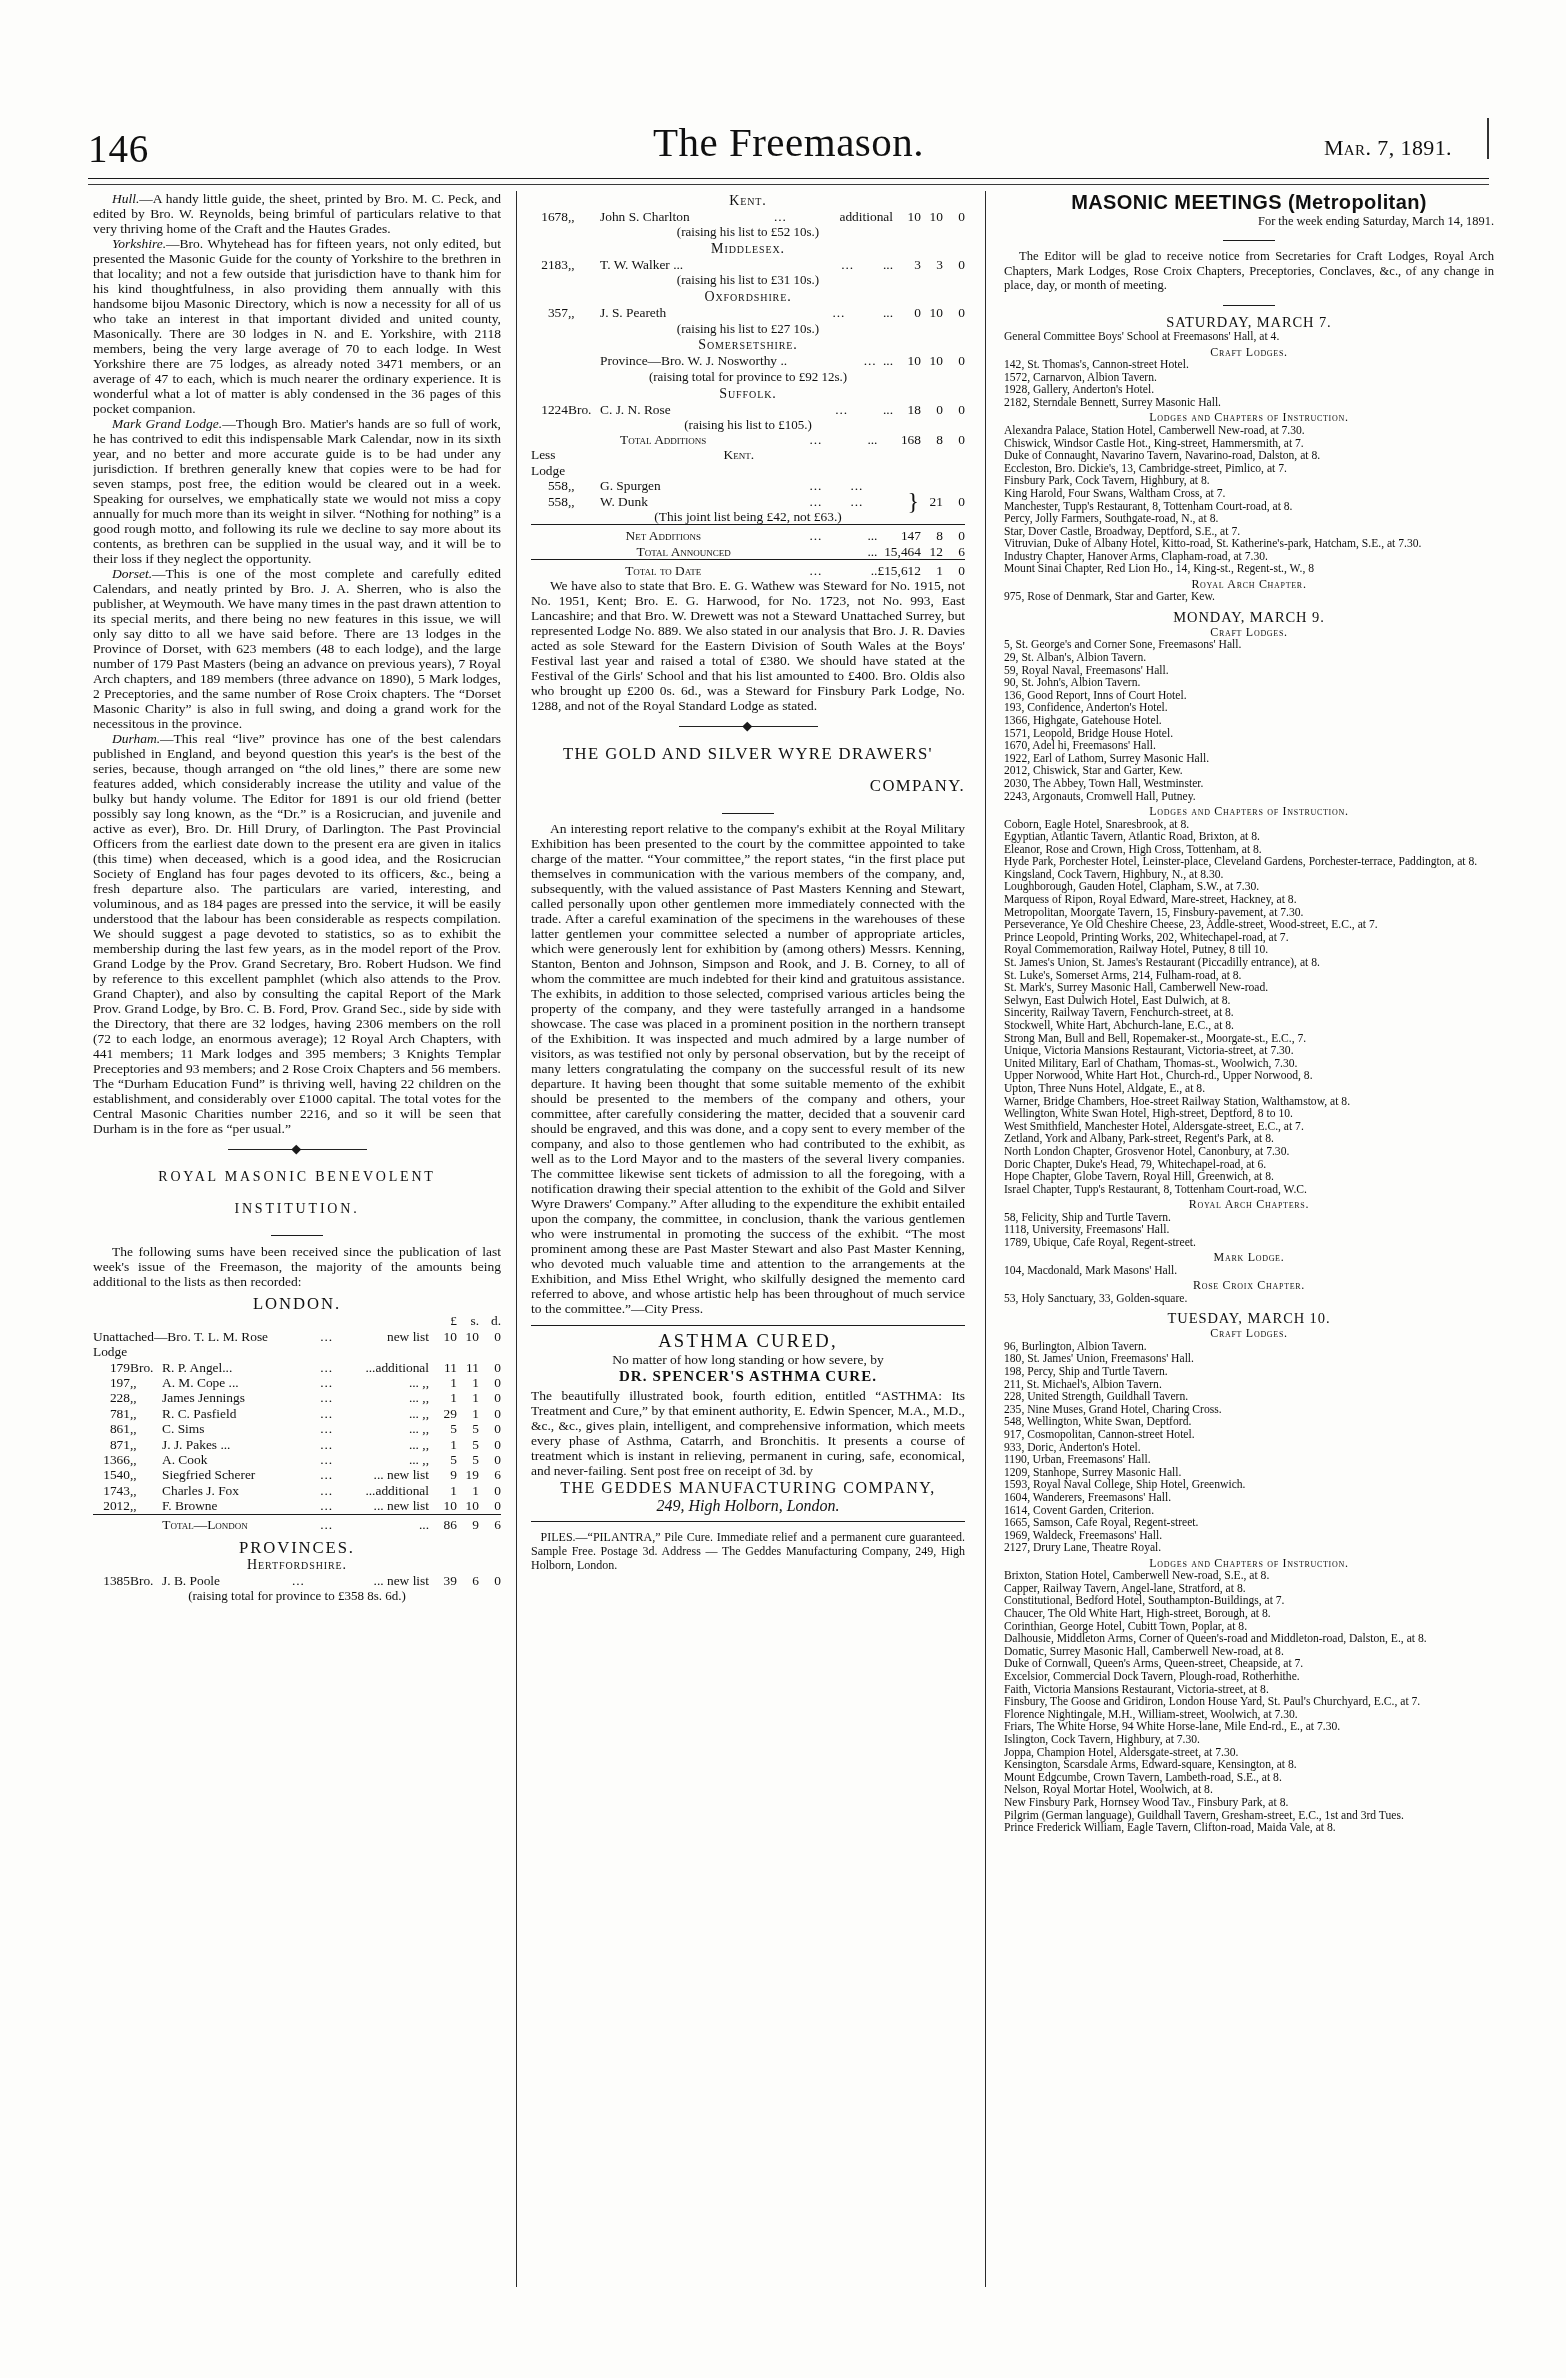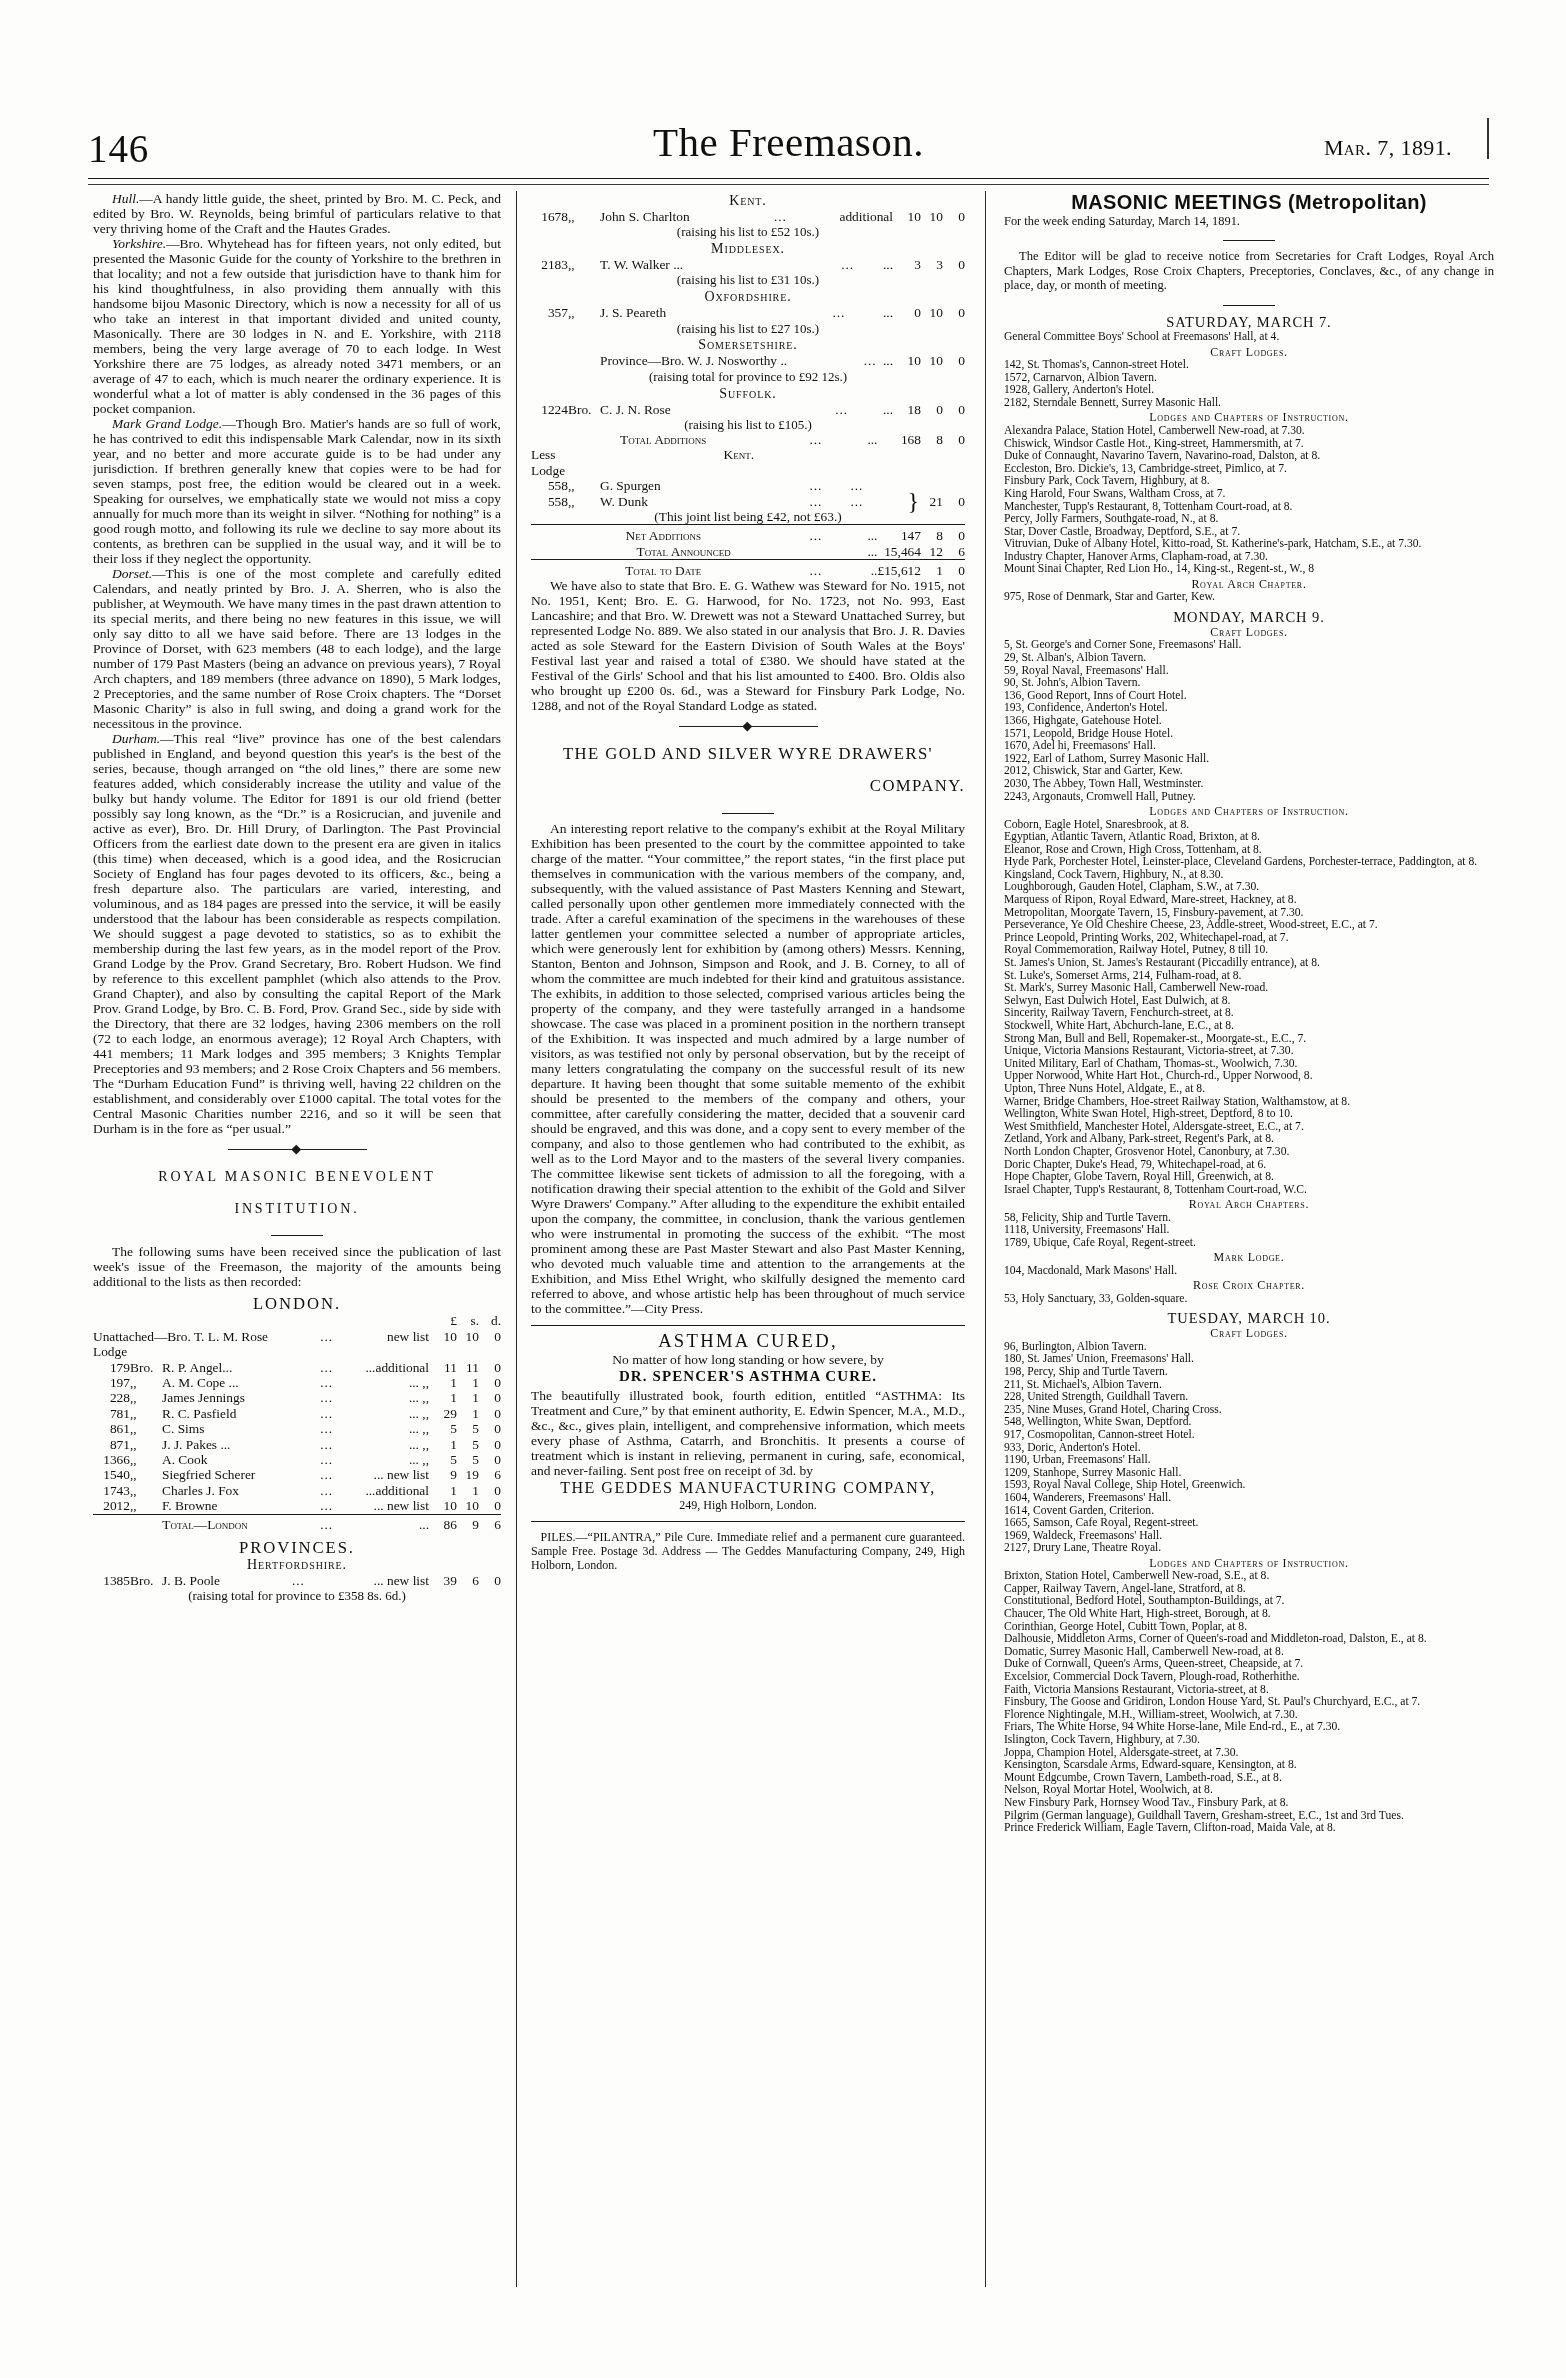--- a/index.html
+++ b/index.html
@@ -164,21 +164,21 @@
     margin: 7.4px 0 1.9px 0;
   }
   .paren { text-align: center; text-indent: 0; font-size: 13px;}
 
   
   .mm-title {
     font-size: 20px; font-weight: bold; text-align: center;
     letter-spacing: 0.4px; margin: 0 0 1.9px 0; line-height: 22px;
     font-family: "Liberation Sans", sans-serif;
   }
-  .mm-week { text-align: left; font-size: 12.4px; margin-bottom: 1.9px;}
+  .mm-week { text-align: right; font-size: 12.4px; margin-bottom: 1.9px;}
   .mm-note { font-size: 12.6px; line-height: 14.3px; text-align: justify; text-indent: 1.2em;}
   .day-head {
     text-align: center; font-size: 14.5px; letter-spacing: 0.9px;
     margin: 6.5px 0 2.8px 0; font-variant: small-caps;
   }
   .cat-head {
     text-align: center; font-variant: small-caps;
     font-size: 12px; letter-spacing: 0.7px; margin: 1.9px 0 0.9px 0;
   }
   ul.lodges { list-style: none; margin: 0; padding: 0; }
@@ -542,21 +542,21 @@
     <h2 class="sect" style="font-size:16.7px;letter-spacing:1.4px;text-align:right;">COMPANY.</h2>
     <div class="hr-short"><span></span></div>
     <p>An interesting report relative to the company's exhibit at the Royal Military Exhibition has been presented to the court by the committee appointed to take charge of the matter. “Your committee,” the report states, “in the first place put themselves in communication with the various members of the company, and, subsequently, with the valued assistance of Past Masters Kenning and Stewart, called personally upon other gentlemen more immediately connected with the trade. After a careful examination of the specimens in the warehouses of these latter gentlemen your committee selected a number of appropriate articles, which were generously lent for exhibition by (among others) Messrs. Kenning, Stanton, Benton and Johnson, Simpson and Rook, and J. B. Corney, to all of whom the committee are much indebted for their kind and gratuitous assistance. The exhibits, in addition to those selected, comprised various articles being the property of the company, and they were tastefully arranged in a handsome showcase. The case was placed in a prominent position in the northern transept of the Exhibition. It was inspected and much admired by a large number of visitors, as was testified not only by personal observation, but by the receipt of many letters congratulating the company on the successful result of its new departure. It having been thought that some suitable memento of the exhibit should be presented to the members of the company and others, your committee, after carefully considering the matter, decided that a souvenir card should be engraved, and this was done, and a copy sent to every member of the company, and also to those gentlemen who had contributed to the exhibit, as well as to the Lord Mayor and to the masters of the several livery companies. The committee likewise sent tickets of admission to all the foregoing, with a notification drawing their special attention to the exhibit of the Gold and Silver Wyre Drawers' Company.” After alluding to the expenditure the exhibit entailed upon the company, the committee, in conclusion, thank the various gentlemen who were instrumental in promoting the success of the exhibit. “The most prominent among these are Past Master Stewart and also Past Master Kenning, who devoted much valuable time and attention to the arrangements at the Exhibition, and Miss Ethel Wright, who skilfully designed the memento card referred to above, and whose artistic help has been throughout of much service to the committee.”—City Press.</p>
 
     <div class="hr-full"></div>
     <h3 class="adhead">ASTHMA CURED,</h3>
     <div class="centered" style="font-size:13.5px;">No matter of how long standing or how severe, by</div>
     <h4 class="adsub">DR. SPENCER'S ASTHMA CURE.</h4>
     <p class="noind" style="text-align:justify;">The beautifully illustrated book, fourth edition, entitled “ASTHMA: Its Treatment and Cure,” by that eminent authority, E. Edwin Spencer, M.A., M.D., &amp;c., &amp;c., gives plain, intelligent, and comprehensive information, which meets every phase of Asthma, Catarrh, and Bronchitis. It presents a course of treatment which is instant in relieving, permanent in curing, safe, economical, and never-failing. Sent post free on receipt of 3d. by</p>
     <div class="centered" style="font-size:16px;letter-spacing:1.5px;margin-top:1.9px;">THE GEDDES MANUFACTURING COMPANY,</div>
-    <div class="centered" style="font-size:12px;margin-top:2.8px;">249, High Holborn, London.</div>
+    <div class="centered" style="font-size:16px;margin-top:2.8px;font-style:italic;">249, High Holborn, London.</div>
     <div class="hr-full"></div>
     <p class="piles">PILES.—“PILANTRA,” Pile Cure. Immediate relief and a permanent cure guaranteed. Sample Free. Postage 3d. Address — The Geddes Manufacturing Company, 249, High Holborn, London.</p>
   </div>
 
   <div class="col" id="col3">
     <div class="mm-title">MASONIC MEETINGS (Metropolitan)</div>
     <div class="mm-week">For the week ending Saturday, March 14, 1891.</div>
     <div class="hr-short"><span></span></div>
     <p class="mm-note">The Editor will be glad to receive notice from Secretaries for Craft Lodges, Royal Arch Chapters, Mark Lodges, Rose Croix Chapters, Preceptories, Conclaves, &amp;c., of any change in place, day, or month of meeting.</p>
     <div class="hr-short"><span></span></div>

